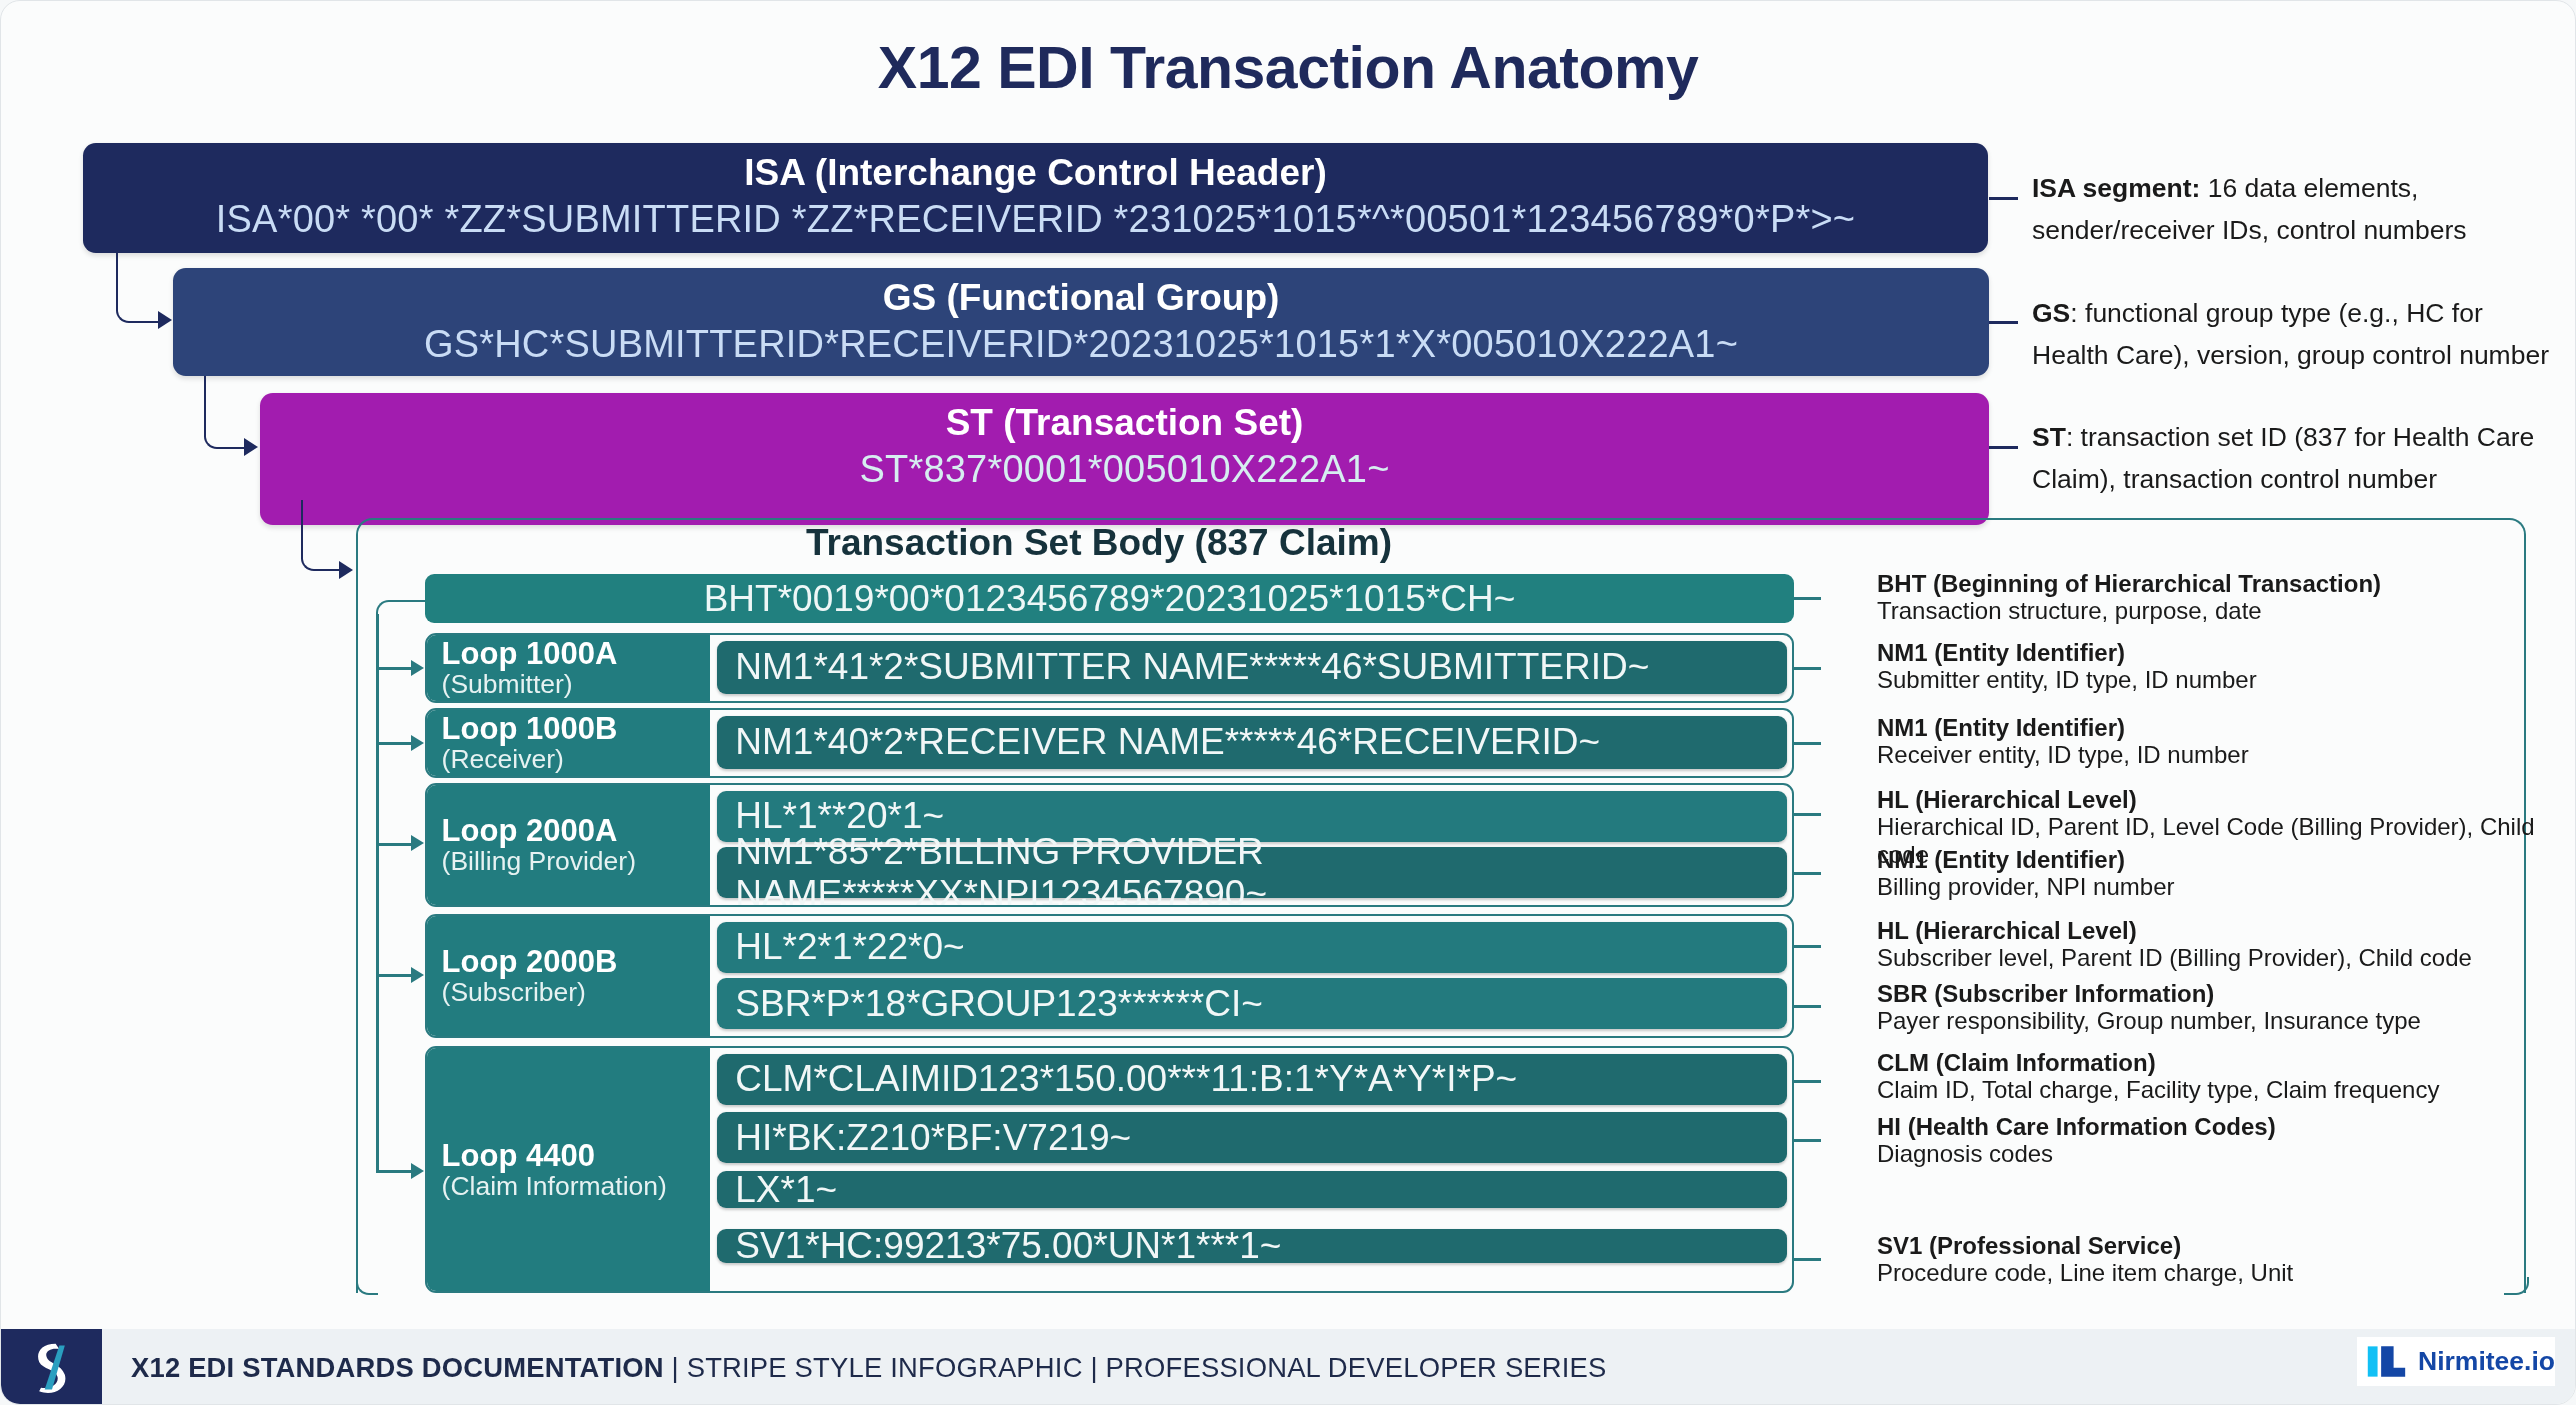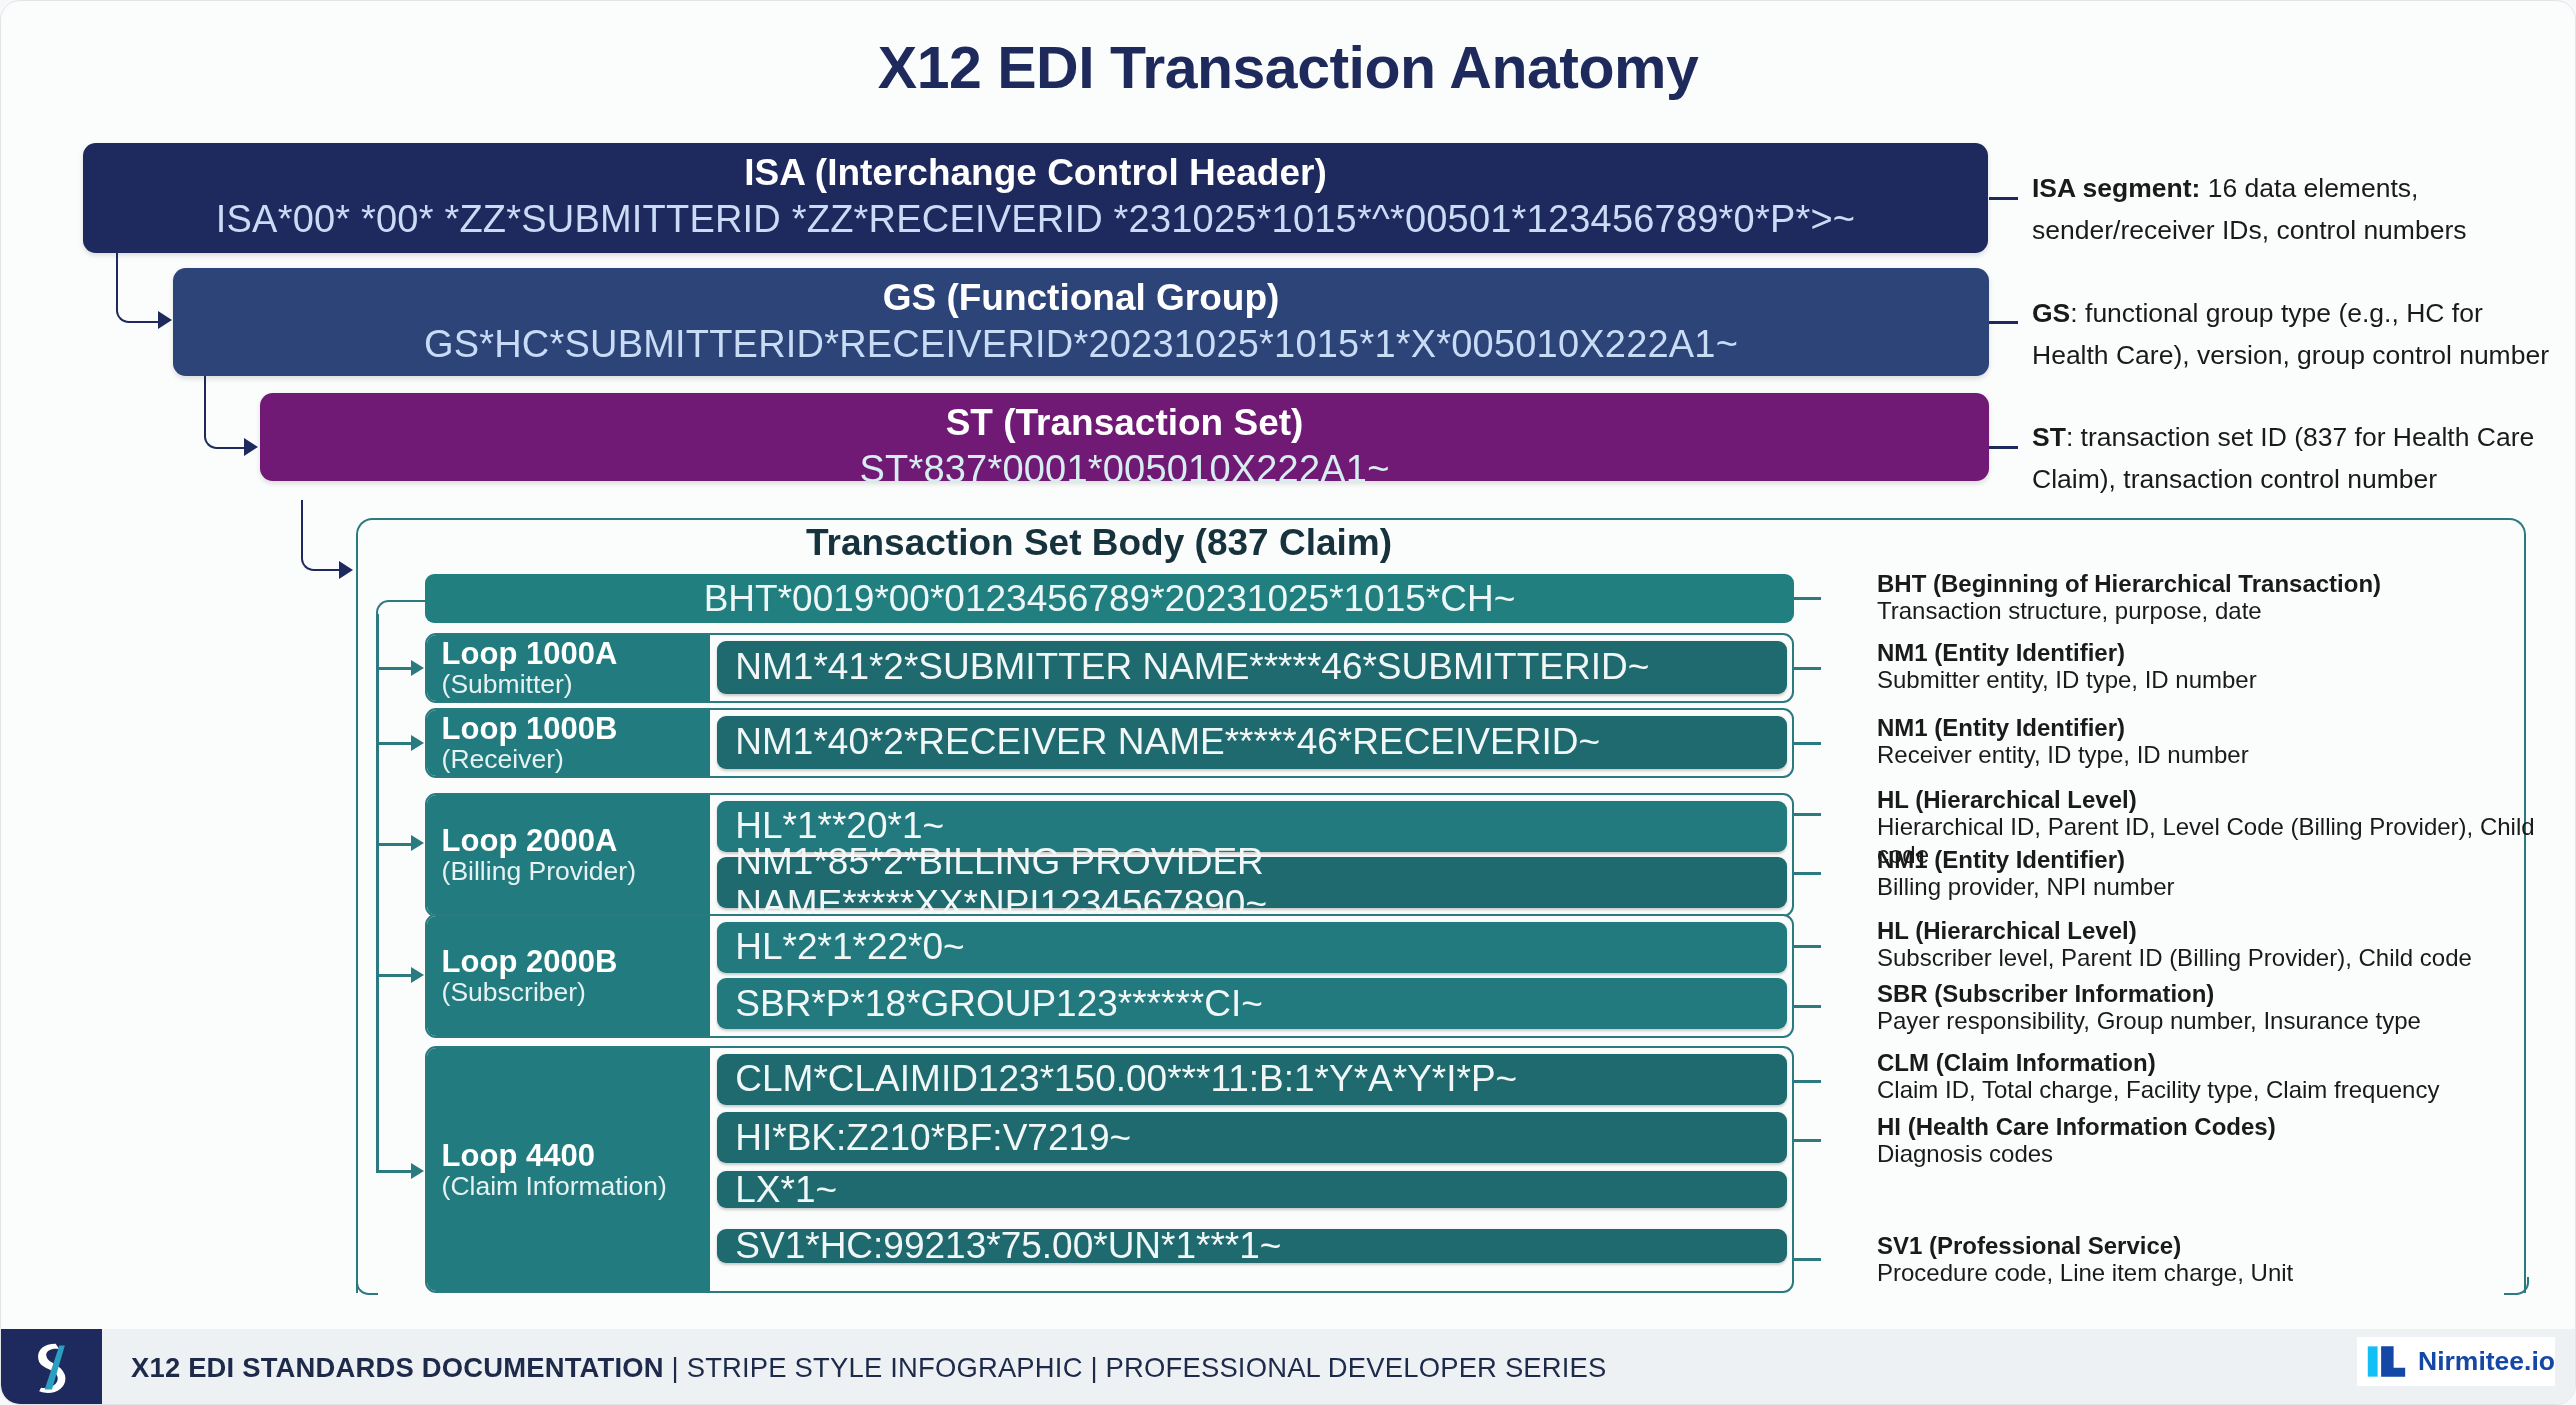--- a/index.html
+++ b/index.html
@@ -6,21 +6,21 @@
   html, body { width: 2576px; height: 1405px; background: #f6f8f9; overflow: hidden; }
   body { font-family: "Liberation Sans", sans-serif; position: relative; }
   .frame { position: absolute; left: 0; top: 0; width: 2576px; height: 1405px; background: #fbfcfc; border: 1.8px solid #e1e5e8; border-radius: 20px; overflow: hidden; }
   .title { position: absolute; left: 0; right: 0; top: 33px; text-align: center; font-size: 59px; font-weight: bold; color: #1f2a5c; letter-spacing: -0.5px; }
 
   .env { position: absolute; border-radius: 12.8px; color: #fff; text-align: center; box-shadow: 0 2.7px 5.5px rgba(0,0,0,0.12); }
   .env .h { font-size: 37px; font-weight: bold; margin-top: 9.1px; }
   .env .c { font-size: 38px; color: #c9dcf5; margin-top: 3.7px; letter-spacing: 0.2px; }
   .isa { left: 82px; top: 142px; width: 1905px; height: 110px; background: #1e2a5e; }
   .gs  { left: 172px; top: 267px; width: 1816px; height: 108px; background: #2d4479; }
-  .st  { left: 259px; top: 392px; width: 1729px; height: 88px; background: #701a75; }
+  .st  { left: 259px; top: 392px; width: 1729px; height: 132px; background: #a21caf; }
   .st .c { color: #d6eef0; }
 
   .conn { position: absolute; border-left: 2.7px solid #1e2a5e; border-bottom: 2.7px solid #1e2a5e; border-bottom-left-radius: 12.8px; }
   .arrow { position: absolute; width: 0; height: 0; border-top: 9.1px solid transparent; border-bottom: 9.1px solid transparent; border-left: 14.6px solid #1e2a5e; }
 
   .note { position: absolute; font-size: 26.5px; color: #1a1a1a; line-height: 42px; }
   .note b { font-weight: bold; }
   .tick { position: absolute; height: 2.7px; background: #1e2a5e; }
 
   .body-box { position: absolute; left: 355px; top: 517px; width: 2170px; height: 775px; border: 2.7px solid #2a7a80; border-bottom: none; border-radius: 16.5px 16.5px 0 0; }
@@ -126,21 +126,21 @@
     <div class="lbl">
       <span class="n">Loop 1000B</span>
       <span class="d">(Receiver)</span>
     </div>
     <div class="seg dark" style="top:5.5px;height:53px;">NM1*40*2*RECEIVER NAME*****46*RECEIVERID~</div>
   </div>
   <div class="thz" style="left:1793px;top:741px;width:27.4px;"></div>
 
   <div class="thz" style="left:375px;top:842px;width:37px;"></div>
   <div class="tarrow" style="left:410px;top:834px;"></div>
-  <div class="loop" style="top:782px;height:124px;margin-top:10px;">
+  <div class="loop" style="top:782px;height:124px;">
     <div class="lbl">
       <span class="n">Loop 2000A</span>
       <span class="d">(Billing Provider)</span>
     </div>
     <div class="seg mid" style="top:5.5px;height:51px;">HL*1**20*1~</div>
     <div class="seg dark" style="top:62px;height:51px;">NM1*85*2*BILLING PROVIDER NAME*****XX*NPI1234567890~</div>
   </div>
   <div class="thz" style="left:1793px;top:812px;width:27.4px;"></div>
   <div class="thz" style="left:1793px;top:871px;width:27.4px;"></div>
 

